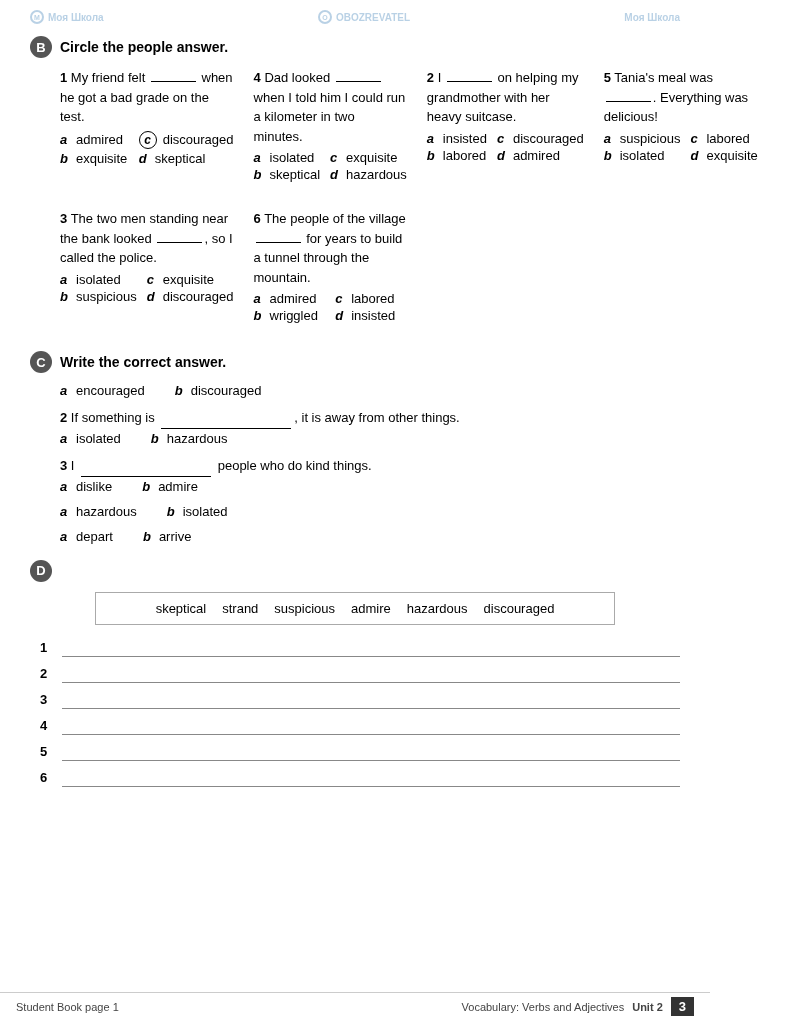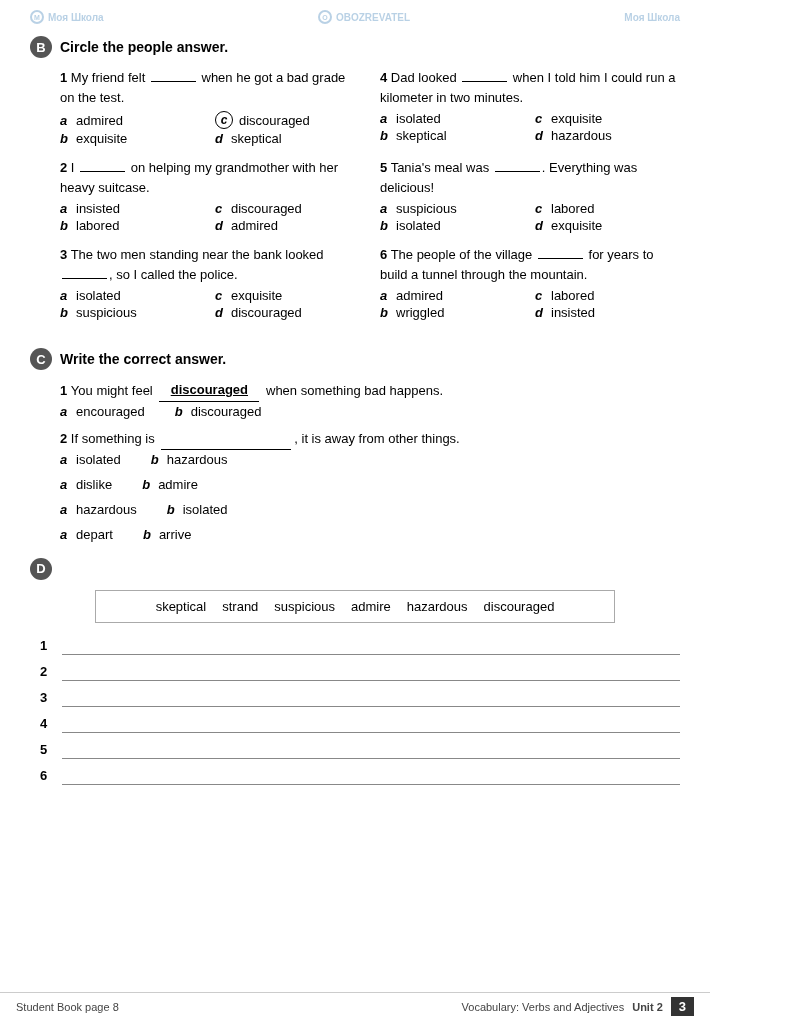--- a/index.html
+++ b/index.html
@@ -51,22 +51,22 @@
     }
 
     .section-title {
       font-weight: bold;
       font-size: 14px;
     }
 
     
     .two-col {
       display: grid;
-      grid-template-columns: 1fr 1fr;
-      gap: 0 20px;
+      grid-template-columns: 1fr 1fr 1fr 1fr;
+      gap: 15px 20px;
       margin-left: 30px;
     }
 
     .question-block {
       margin-bottom: 12px;
     }
 
     .question-num {
       font-weight: bold;
       display: inline;
@@ -435,24 +435,20 @@
     </div>
 
     <div class="section-header" style="margin-top:16px;">
       <div class="section-badge">C</div>
       <span class="section-title">Write the correct answer.</span>
     </div>
 
     <div class="section-c-questions">
 
       <div class="sc-question">
-        <div class="q-line">
-          <span class="question-num">1 </span>
-          You might feel <span class="answer-filled">discouraged</span> when something bad happens.
-        </div>
         <div class="sc-options">
           <div class="option">
             <span class="opt-label">a</span>
             <span>encouraged</span>
           </div>
           <div class="option">
             <span class="opt-label">b</span>
             <span>discouraged</span>
           </div>
         </div>
@@ -469,20 +465,24 @@
             <span>isolated</span>
           </div>
           <div class="option">
             <span class="opt-label">b</span>
             <span>hazardous</span>
           </div>
         </div>
       </div>
 
       <div class="sc-question">
+        <div class="q-line">
+          <span class="question-num">3 </span>
+          I <span class="answer-blank" style="min-width:130px;"></span> people who do kind things.
+        </div>
         <div class="sc-options">
           <div class="option">
             <span class="opt-label">a</span>
             <span>dislike</span>
           </div>
           <div class="option">
             <span class="opt-label">b</span>
             <span>admire</span>
           </div>
         </div>
@@ -552,21 +552,21 @@
       </div>
       <div class="write-line-row">
         <span class="line-num">6</span>
         <div class="write-line"></div>
       </div>
     </div>
 
   </div>
 
   <div class="footer">
-    <span>Student Book page 8</span>
+    <span>Student Book page 1</span>
     <div class="footer-right">
       <span>Vocabulary: Verbs and Adjectives</span>
       <span class="footer-unit">Unit 2</span>
       <span class="footer-page-num">3</span>
     </div>
   </div>
 
 </div>
 
 </body></html>

